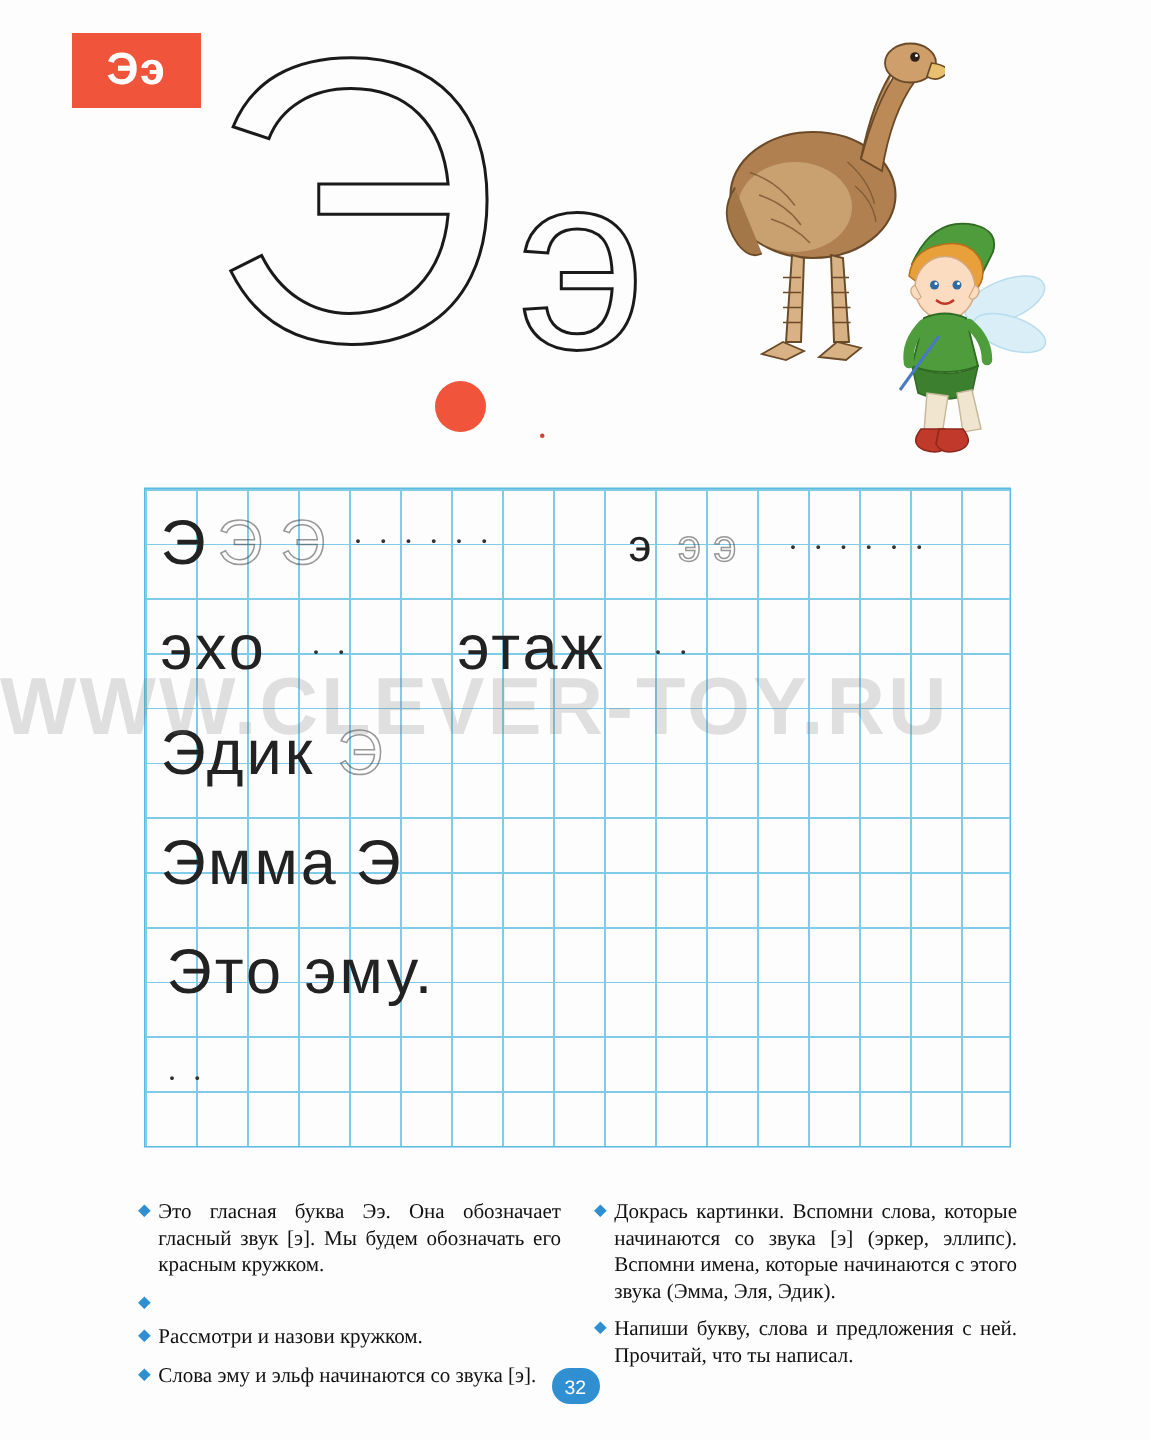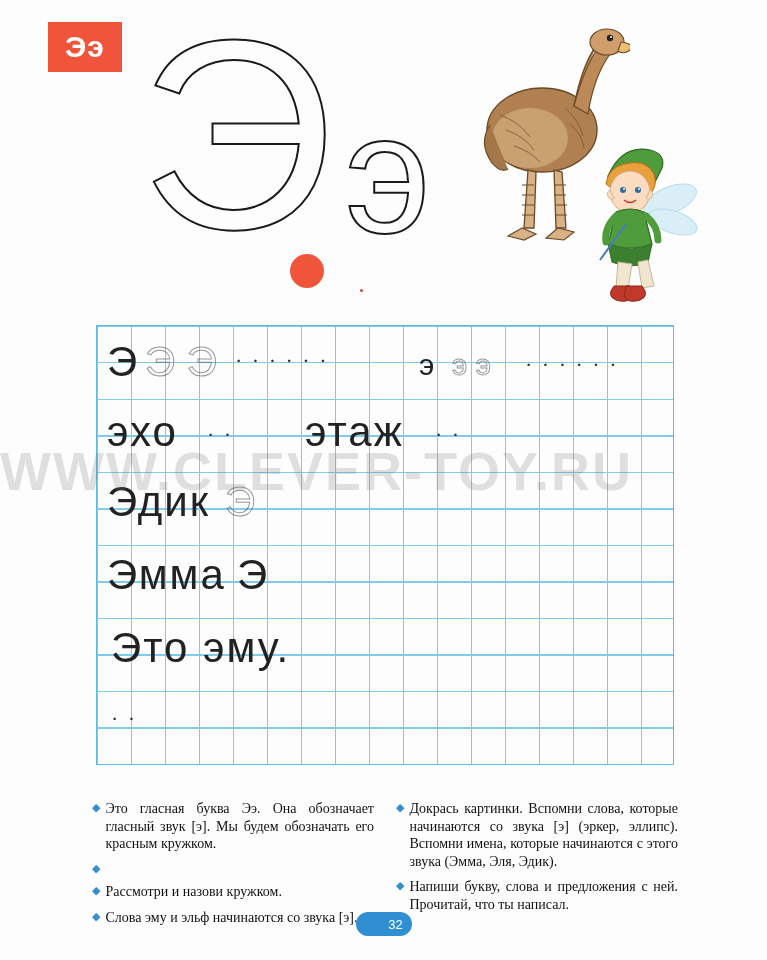--- a/index.html
+++ b/index.html
@@ -19,21 +19,21 @@
     left: 0; top: 0;
     width: 767px;
     height: 960px;
     background: #fdfdfd;
   }
   
   .letter-badge {
     position: absolute;
     left: 48px;
     top: 22px;
-    width: 74px;
+    width: 86px;
     height: 50px;
     background: #f0543a;
     color: #ffffff;
     font-family: "Liberation Sans", sans-serif;
     font-size: 30px;
     font-weight: bold;
     display: flex;
     align-items: center;
     justify-content: center;
     letter-spacing: 1px;
@@ -189,21 +189,20 @@
     width: 32px;
     height: 24px;
     border-radius: 12px;
     background: #2f8fd0;
     color: #fff;
     font-family: "Liberation Sans", sans-serif;
     font-size: 13px;
     display: flex;
     align-items: center;
     justify-content: center;
-    padding-left: 24px;
   }
 </style>
 </head>
 <body>
 
 <div class="page">
 
   <div class="letter-badge">Ээ</div>
 
   <div class="big-letters">

